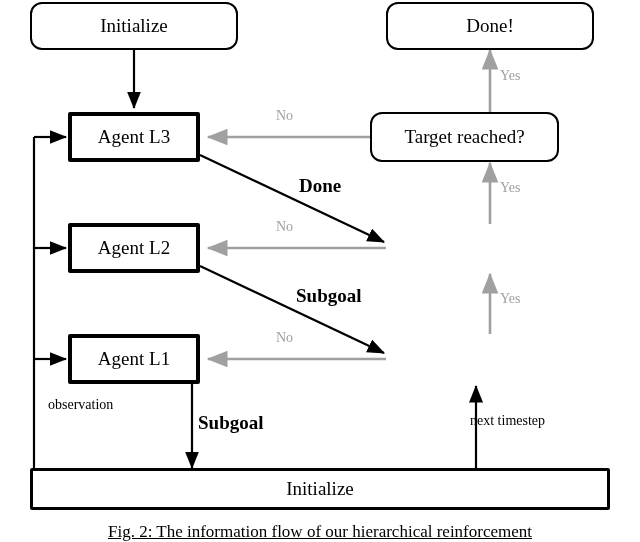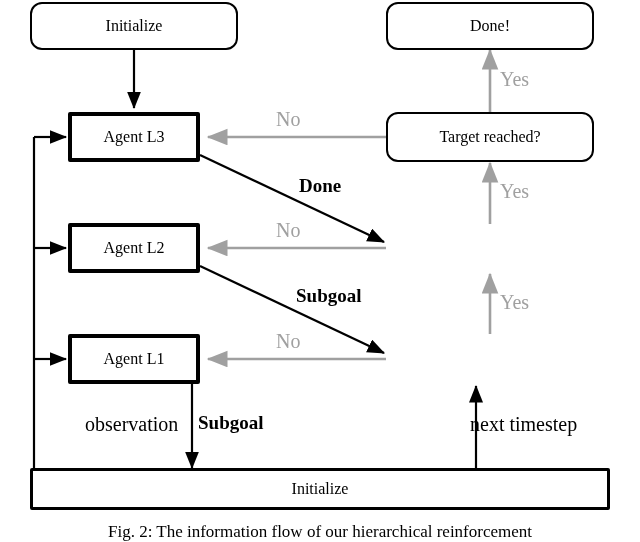--- a/index.html
+++ b/index.html
@@ -18,34 +18,34 @@
   .node {
     position: absolute;
     box-sizing: border-box;
     display: flex;
     align-items: center;
     justify-content: center;
     background: #ffffff;
     color: #000000;
     border: 2px solid #000000;
     border-radius: 12px;
-    font-size: 16px;
+    font-size: 19px;
     white-space: nowrap;
   }
   .node.thick {
     border-width: 4px;
     border-radius: 2px;
   }
   .node.env {
     border-radius: 2px;
     border-width: 3px;
   }
   .label {
     position: absolute;
-    font-size: 20px;
+    font-size: 14px;
     color: #000000;
     white-space: nowrap;
   }
   .label.gray {
     color: #a0a0a0;
   }
   .label.bold {
     font-weight: bold;
     font-size: 19px;
   }
@@ -128,21 +128,21 @@
   </div>
 
   <div class="node thick" style="left:68px; top:223px; width:132px; height:50px;">
     <span>Agent L2</span>
   </div>
 
   <div class="node thick" style="left:68px; top:334px; width:132px; height:50px;">
     <span>Agent L1</span>
   </div>
 
-  <div class="node" style="left:386px; top:112px; width:208px; height:50px;">
+  <div class="node" style="left:370px; top:112px; width:189px; height:50px;">
     <span>Target reached?</span>
   </div>
 
 
 
   <div class="node env" style="left:30px; top:468px; width:580px; height:42px;">
     <span>Initialize</span>
   </div>
 
   <div class="label gray" style="left:500px; top:68px;">Yes</div>
@@ -150,18 +150,18 @@
   <div class="label gray" style="left:500px; top:291px;">Yes</div>
 
   <div class="label gray" style="left:276px; top:108px;">No</div>
   <div class="label gray" style="left:276px; top:219px;">No</div>
   <div class="label gray" style="left:276px; top:330px;">No</div>
 
   <div class="label bold" style="left:299px; top:175px;">Done</div>
   <div class="label bold" style="left:296px; top:285px;">Subgoal</div>
   <div class="label bold" style="left:198px; top:412px;">Subgoal</div>
 
-  <div class="label" style="left:48px; top:413px;margin-left:37px;">observation</div>
+  <div class="label" style="left:48px; top:397px;">observation</div>
   <div class="label" style="left:470px; top:413px;">next timestep</div>
 
-  <div class="caption" style="top:522px;">Fig. 2: The information flow of our hierarchical reinforcement</div>
+  <div class="caption" style="top:522px;text-decoration:underline;">Fig. 2: The information flow of our hierarchical reinforcement</div>
 
 </div>
 
 </body></html>

